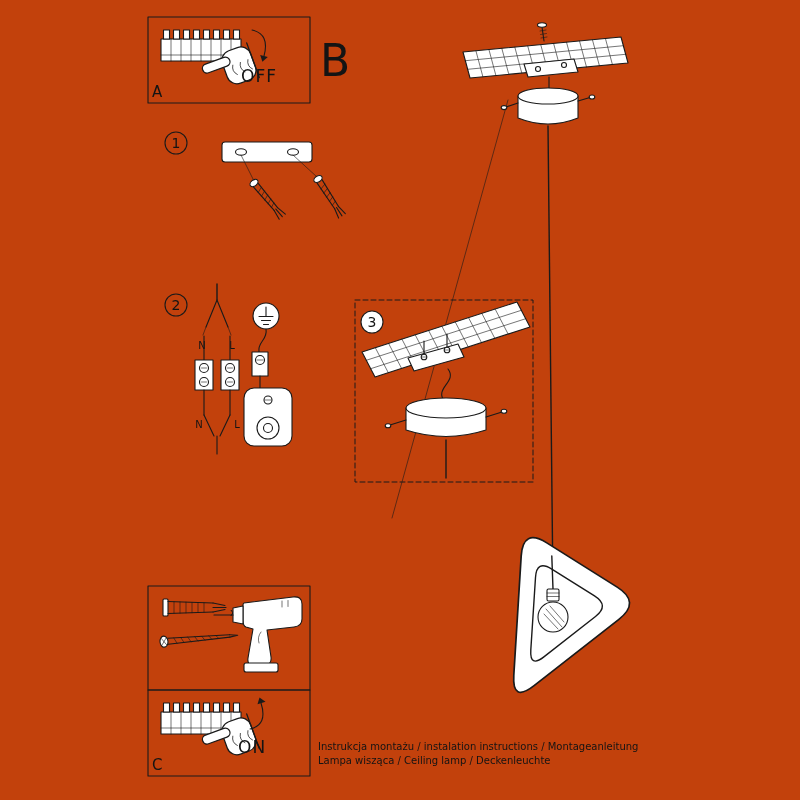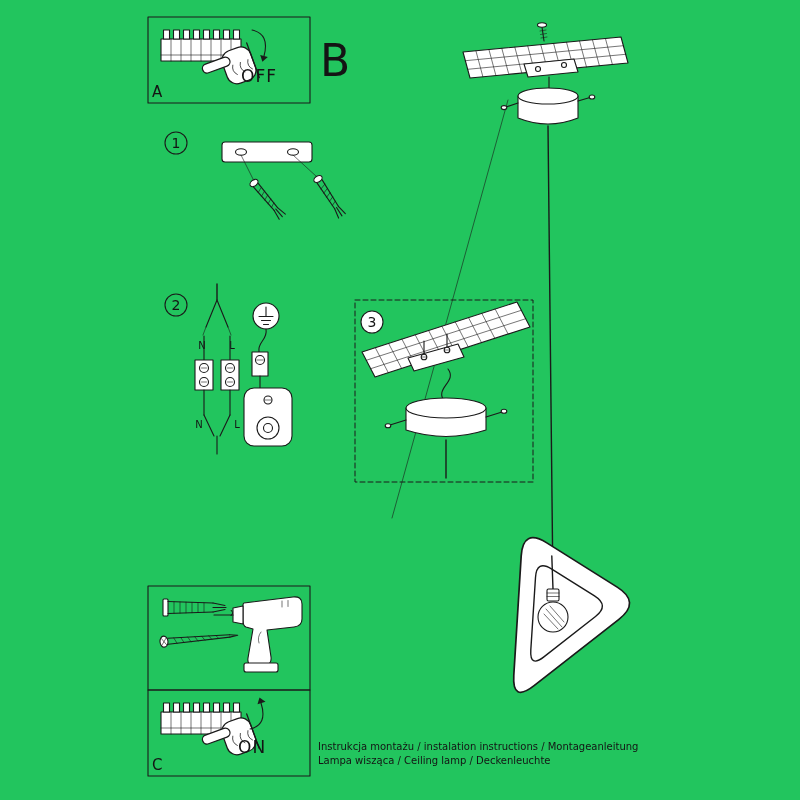--- a/index.html
+++ b/index.html
@@ -1,16 +1,16 @@
 <!DOCTYPE html>
 <html><head>
 <meta charset="utf-8">
 <style>
   html,body{margin:0;padding:0;background:#ffffff;}
-  .page{position:relative;width:800px;height:800px;background:#22c55e;overflow:hidden;
+  .page{position:relative;width:800px;height:800px;background:#c2410c;overflow:hidden;
         font-family:"DejaVu Sans",sans-serif;}
   .page svg{position:absolute;left:0;top:0;}
   .ln{stroke:#1a1a1a;fill:none;stroke-width:1.1;stroke-linecap:round;stroke-linejoin:round;}
   .fw{fill:#ffffff;}
   .thin{stroke-width:0.6;}
   .w15{stroke-width:1.4;}
   .w2{stroke-width:1.7;}
   .dash{stroke-dasharray:5 3;stroke-width:1;}
   .ink{fill:#1a1a1a;stroke:none;}
   .t{fill:#141414;stroke:none;font-family:"DejaVu Sans",sans-serif;}

